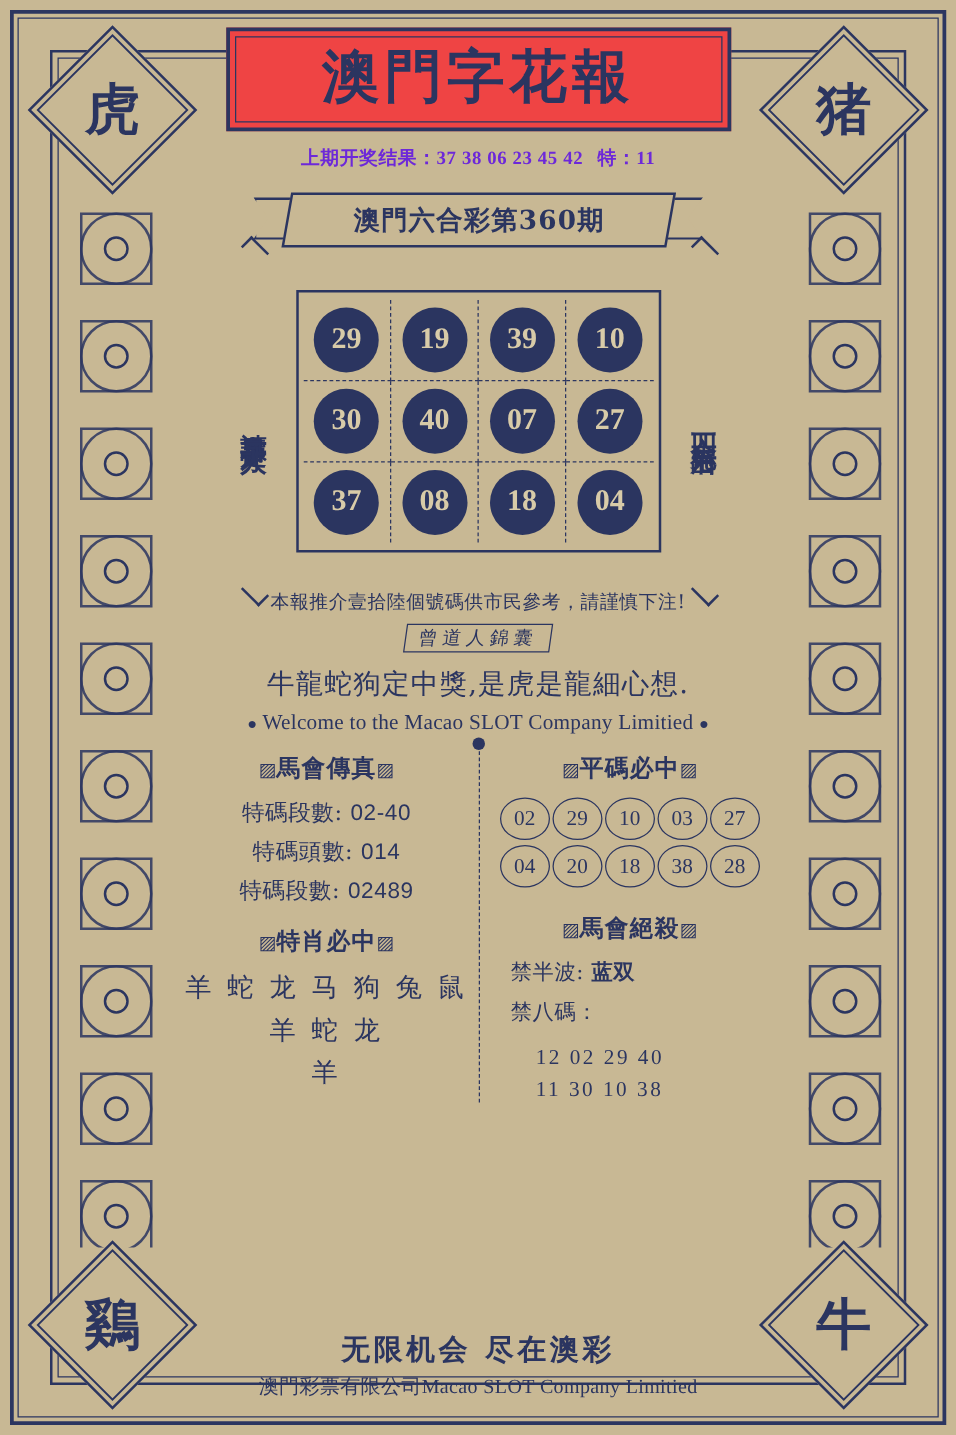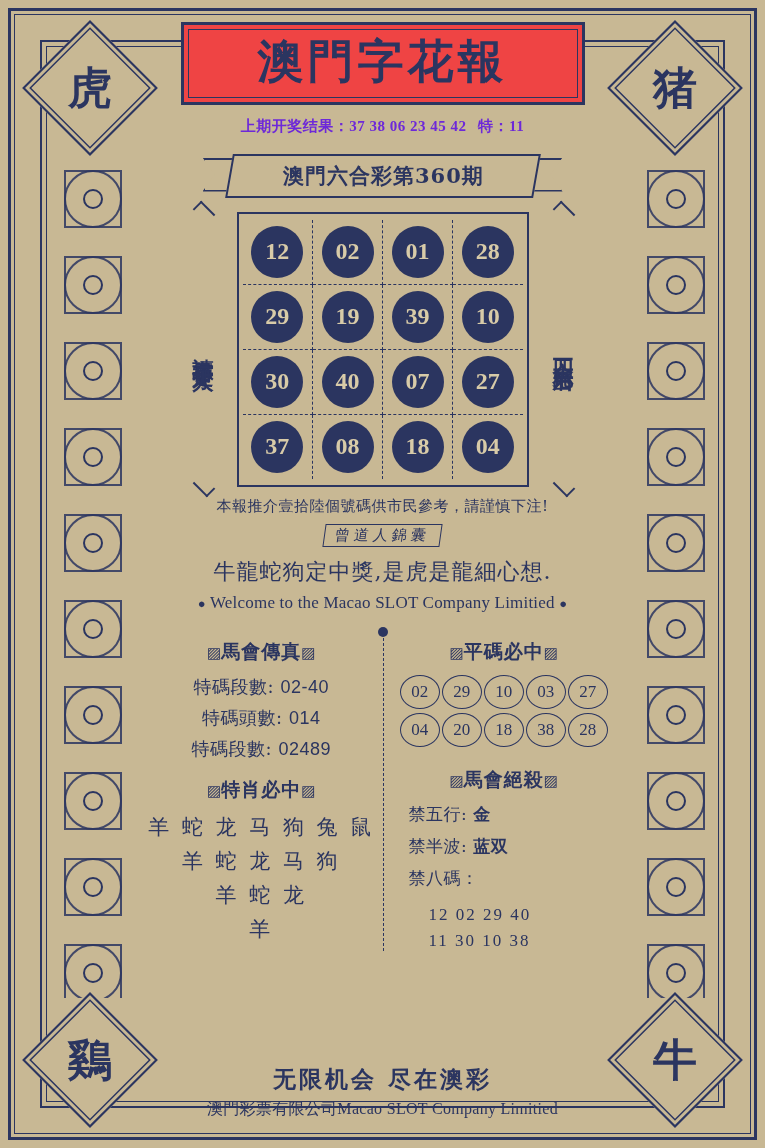--- a/index.html
+++ b/index.html
@@ -287,21 +287,21 @@
     margin-top: 6px;
     font-size: 17px;
     font-family: "Liberation Serif", serif;
     letter-spacing: .2px;
   }
   .welcome .dot { font-size: 13px; vertical-align: middle; }
 
   
   .cols {
     display: flex;
-    margin-top: 26px;
+    margin-top: 14px;
     position: relative;
   }
   .cols::before {
     content: "";
     position: absolute;
     left: 50%;
     top: -6px;
     bottom: 6px;
     border-left: 1.5px dashed #2b3560;
   }
@@ -505,26 +505,20 @@
         <span>澳門六合彩第360期</span>
       </div>
     </div>
 
     <div class="grid-row">
       <div class="vtext">讀書君子是才人</div>
 
       <div class="grid">
         <table>
           <tbody>
-              <tr>
-            <td><span class="ball">12</span></td>
-            <td><span class="ball">02</span></td>
-            <td><span class="ball">01</span></td>
-            <td><span class="ball">28</span></td>
-          </tr>
           <tr>
             <td><span class="ball">29</span></td>
             <td><span class="ball">19</span></td>
             <td><span class="ball">39</span></td>
             <td><span class="ball">10</span></td>
           </tr>
           <tr>
             <td><span class="ball">30</span></td>
             <td><span class="ball">40</span></td>
             <td><span class="ball">07</span></td>
@@ -573,21 +567,20 @@
         <div class="kv">
           <span>特碼段數:</span>
           <span class="val">02489</span>
         </div>
 
         <div class="sec-head" style="margin-top:16px">
           <span class="hatch">▨</span><span>特肖必中</span><span class="hatch">▨</span>
         </div>
 
         <div class="zod-row">羊 蛇 龙 马 狗 兔 鼠</div>
-        <div class="zod-row">羊 蛇 龙 马 狗</div>
         <div class="zod-row">羊 蛇 龙</div>
         <div class="zod-row">羊</div>
       </div>
 
       <div class="col">
         <div class="sec-head">
           <span class="hatch">▨</span><span>平碼必中</span><span class="hatch">▨</span>
         </div>
 
         <div class="circ-row">
@@ -603,24 +596,20 @@
           <span class="circ">18</span>
           <span class="circ">38</span>
           <span class="circ">28</span>
         </div>
 
         <div class="sec-head" style="margin-top:20px">
           <span class="hatch">▨</span><span>馬會絕殺</span><span class="hatch">▨</span>
         </div>
 
         <div class="kill">
-          <span>禁五行:</span>
-          <span class="v">金</span>
-        </div>
-        <div class="kill">
           <span>禁半波:</span>
           <span class="v">蓝双</span>
         </div>
         <div class="kill">禁八碼：</div>
         <div class="killnums">12 02 29 40</div>
         <div class="killnums" style="margin-top:-6px">11 30 10 38</div>
       </div>
     </div>
 
     <div class="footer">

